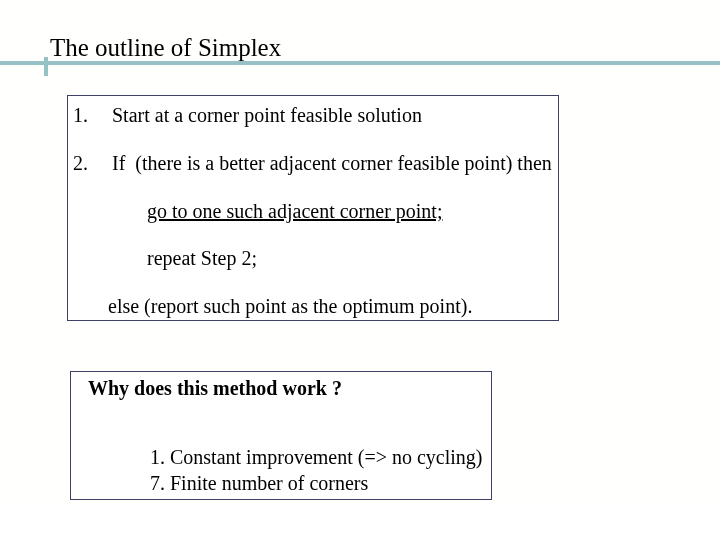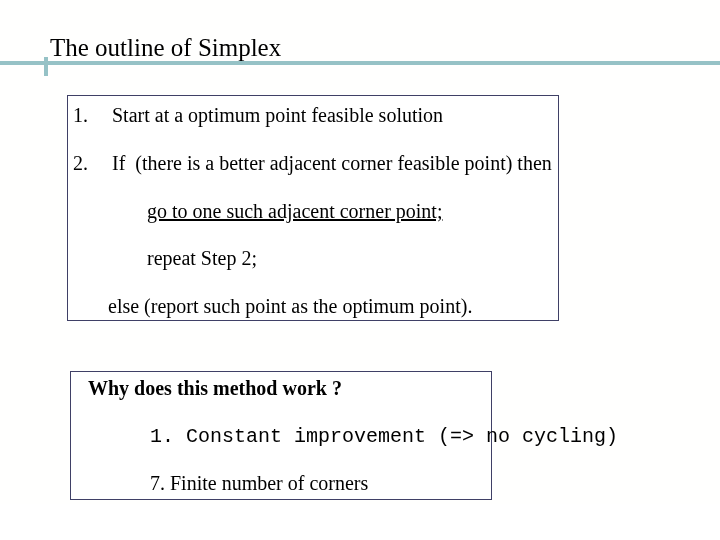--- a/index.html
+++ b/index.html
@@ -73,32 +73,32 @@
 <div class="slide">
 
   <h1 class="slide-title" style="margin:0; font-weight:normal;">The outline of Simplex</h1>
 
   <div class="accent-rule"></div>
   <div class="accent-tick"></div>
 
   <div class="box box-algorithm"></div>
 
   <div class="line" style="left:73px; top:104px;">1.</div>
-  <div class="line" style="left:112px; top:104px;">Start at a optimum point feasible solution</div>
+  <div class="line" style="left:112px; top:104px;">Start at a corner point feasible solution</div>
 
   <div class="line" style="left:73px; top:152px;">2.</div>
   <div class="line" style="left:112px; top:152px;">If  (there is a better adjacent corner feasible point) then</div>
 
   <div class="line" style="left:147px; top:200px;text-decoration:underline;">go to one such adjacent corner point;</div>
 
   <div class="line" style="left:147px; top:247px;">repeat Step 2;</div>
 
   <div class="line" style="left:108px; top:295px;">else (report such point as the optimum point).</div>
 
   <div class="box box-why"></div>
 
   <div class="line bold" style="left:80px; top:377px;">Why does this method work ?</div>
 
-  <div class="line" style="left:150px; top:425px;font-family:Liberation Mono, monospace;">1. Constant improvement (=&gt; no cycling)</div>
+  <div class="line" style="left:150px; top:446px;">1. Constant improvement (=&gt; no cycling)</div>
 
   <div class="line" style="left:150px; top:472px;">7. Finite number of corners</div>
 
 </div>
 
 </body></html>

